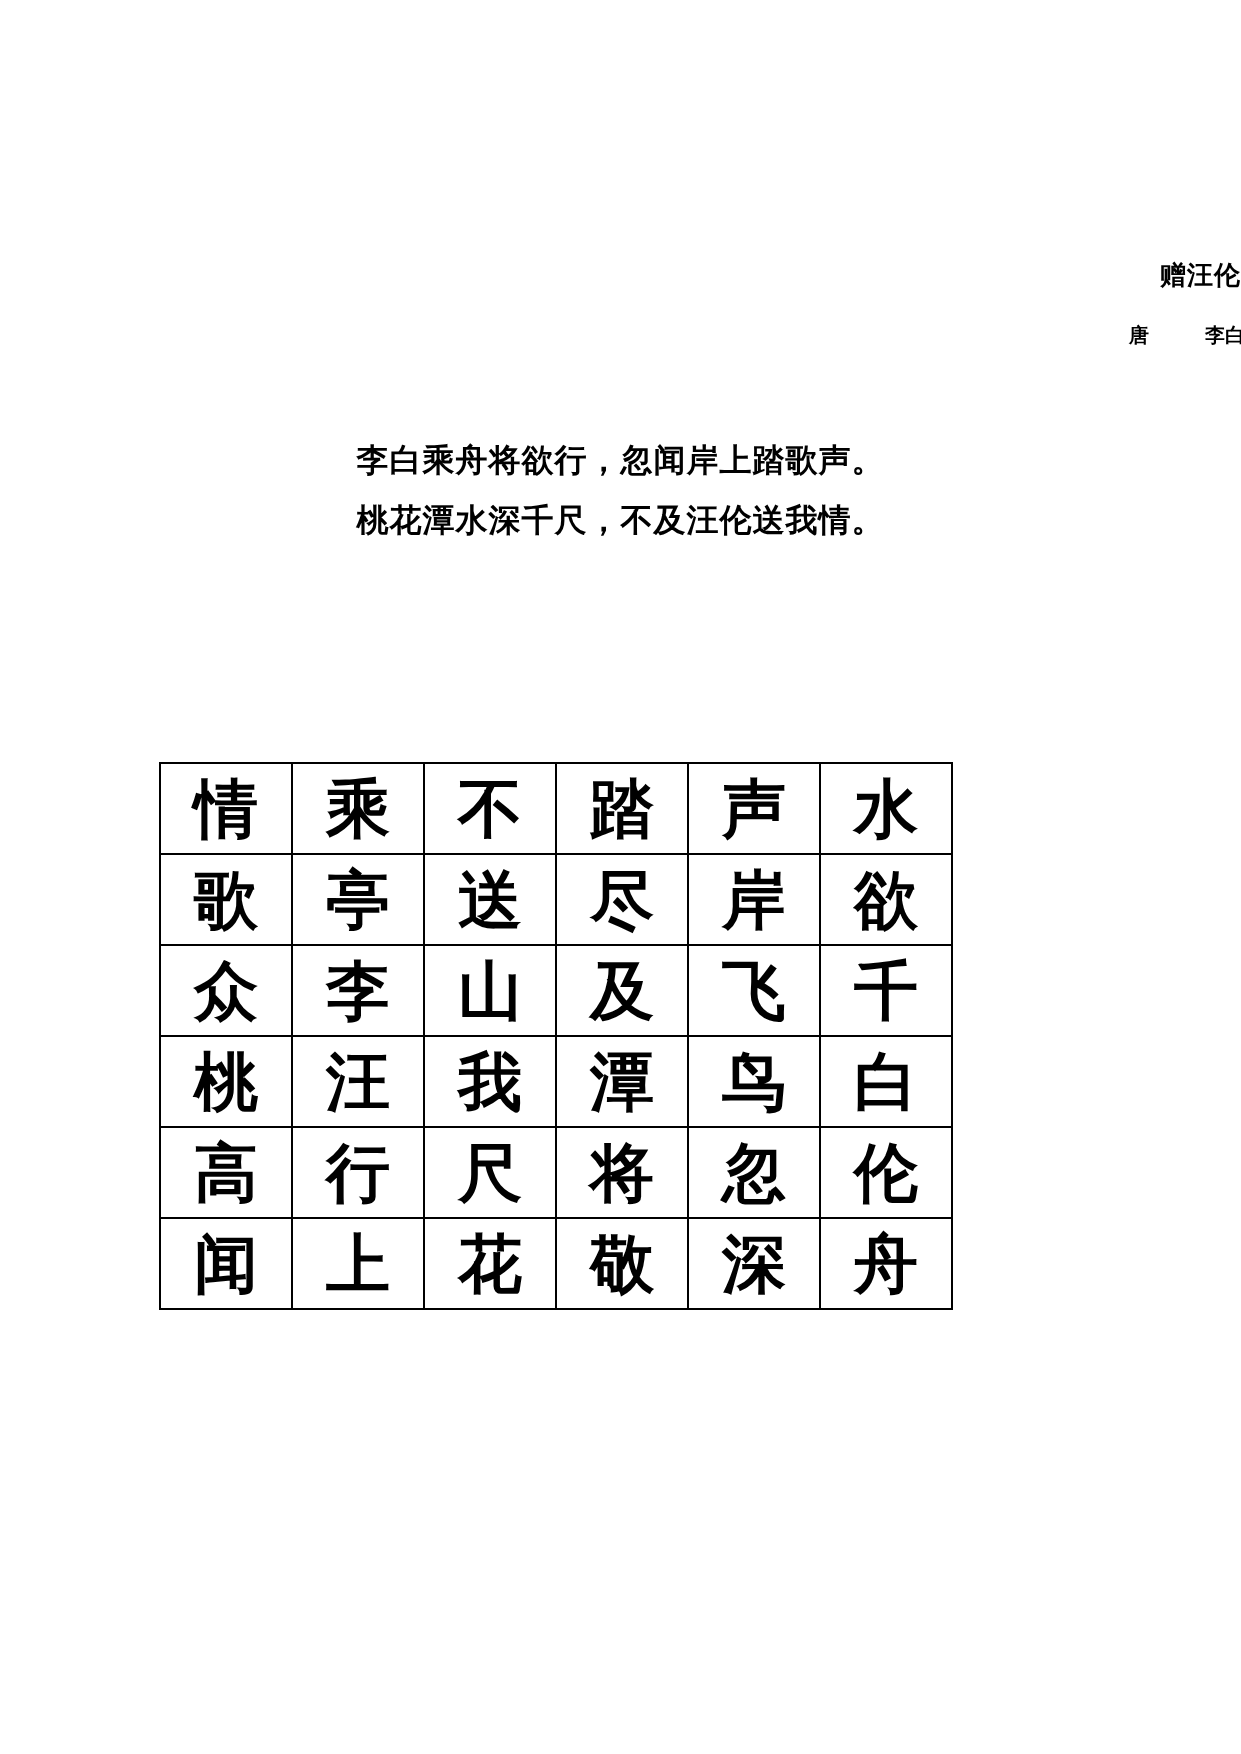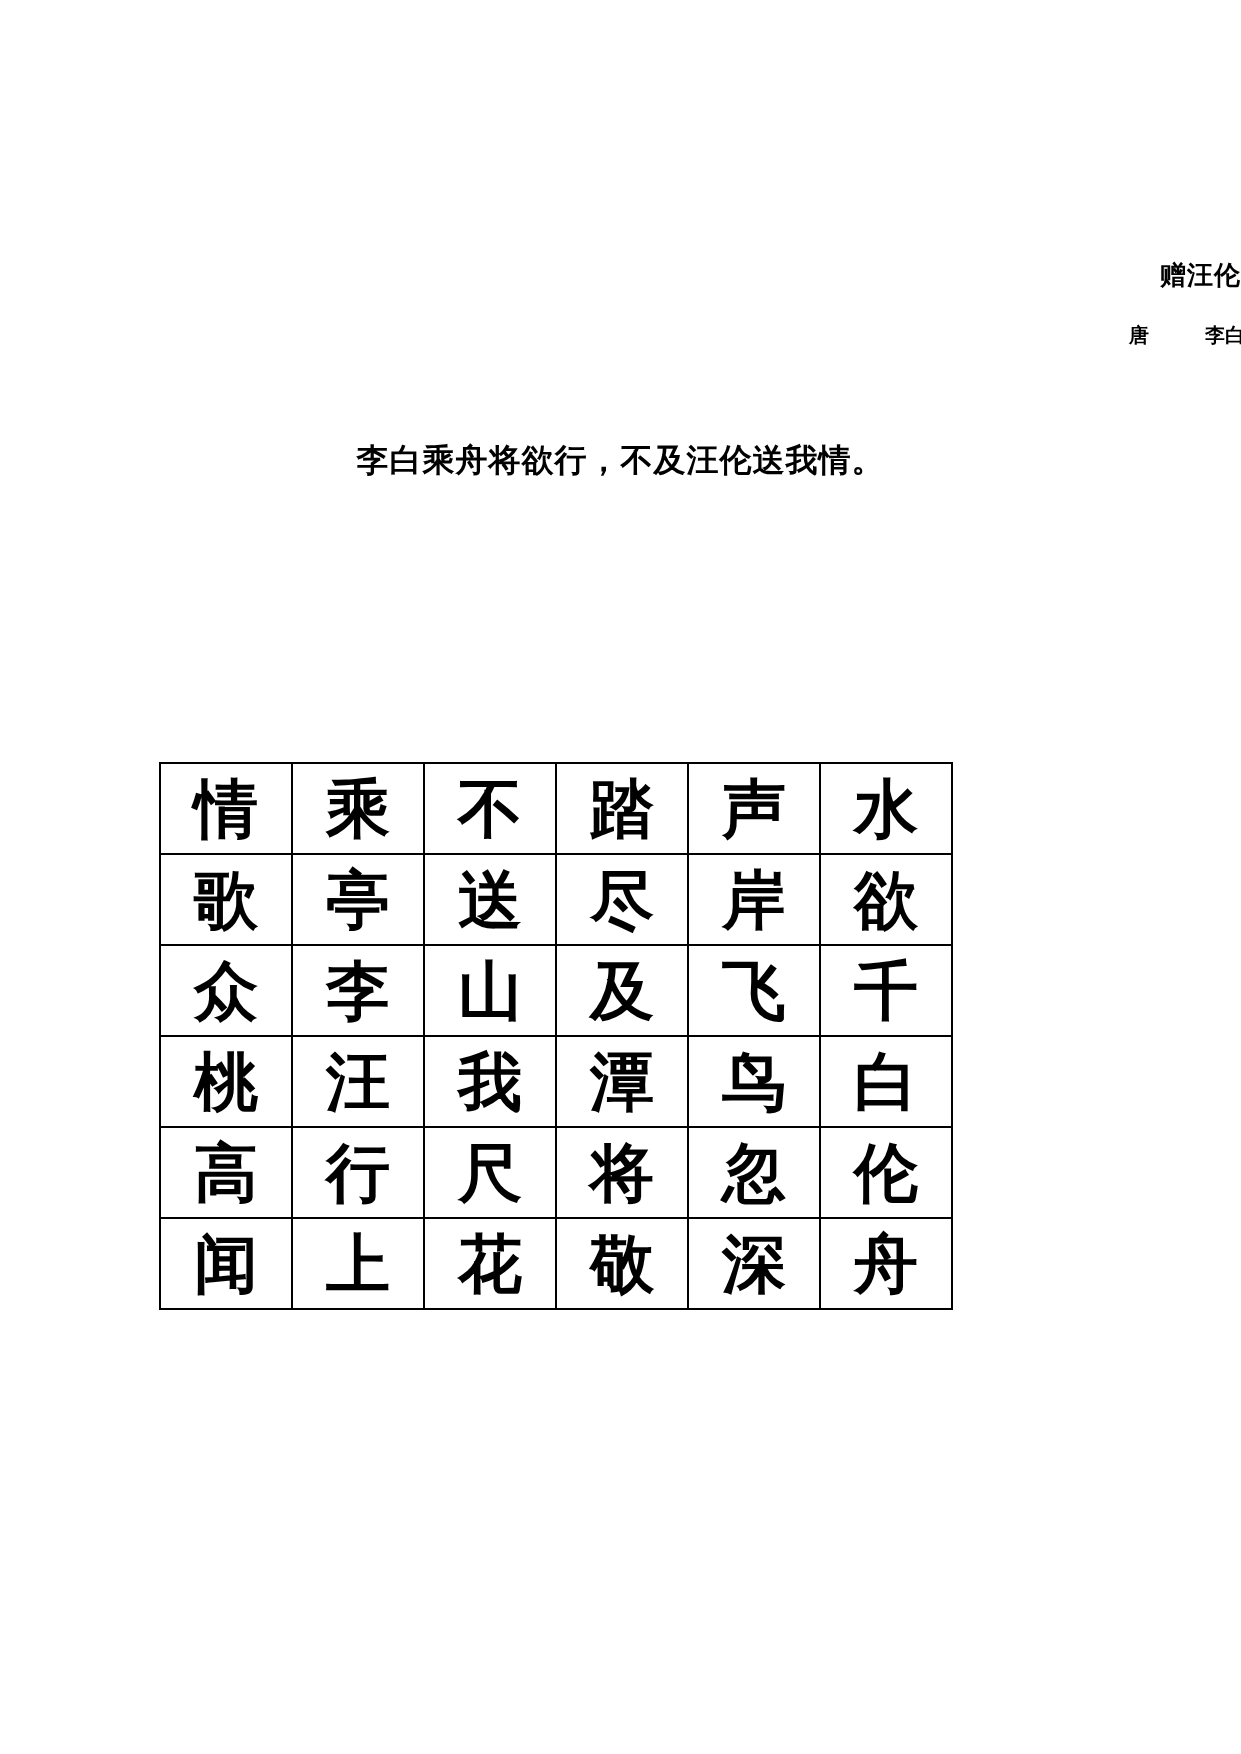--- a/index.html
+++ b/index.html
@@ -86,21 +86,22 @@
 
   <div class="doc-title">赠汪伦</div>
 
   <div class="doc-byline">
     <span>唐</span>
     <span class="gap"></span>
     <span>李白</span>
   </div>
 
   <div class="poem-body">
-    <div class="poem-line">李白乘舟将欲行，不及汪伦送我情。</div>
+    <div class="poem-line">李白乘舟将欲行，忽闻岸上踏歌声。</div>
+    <div class="poem-line">桃花潭水深千尺，不及汪伦送我情。</div>
   </div>
 
   <table class="char-grid">
     <tbody>
       <tr>
         <td>情</td>
         <td>乘</td>
         <td>不</td>
         <td>踏</td>
         <td>声</td>

